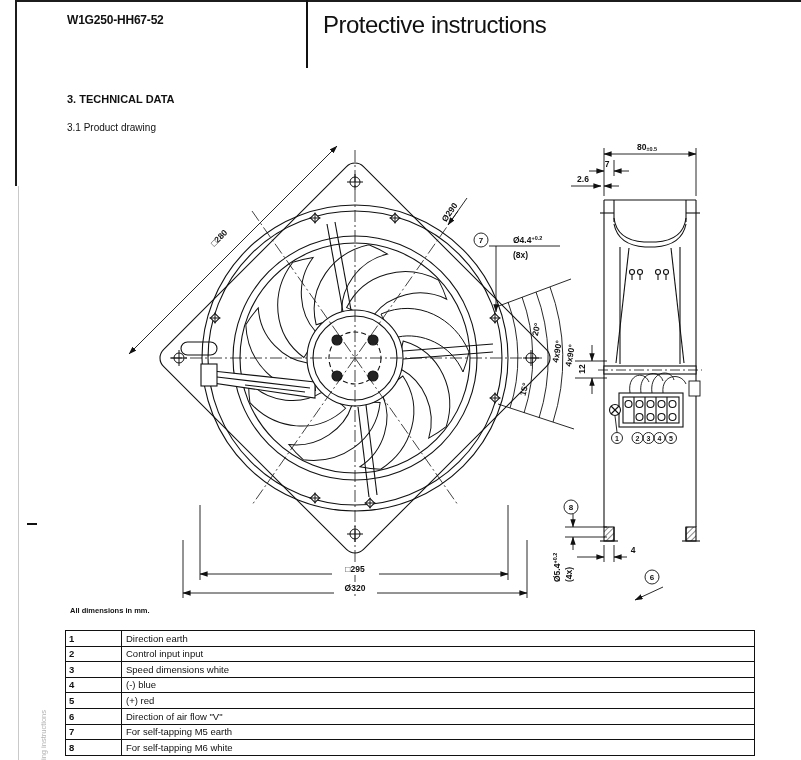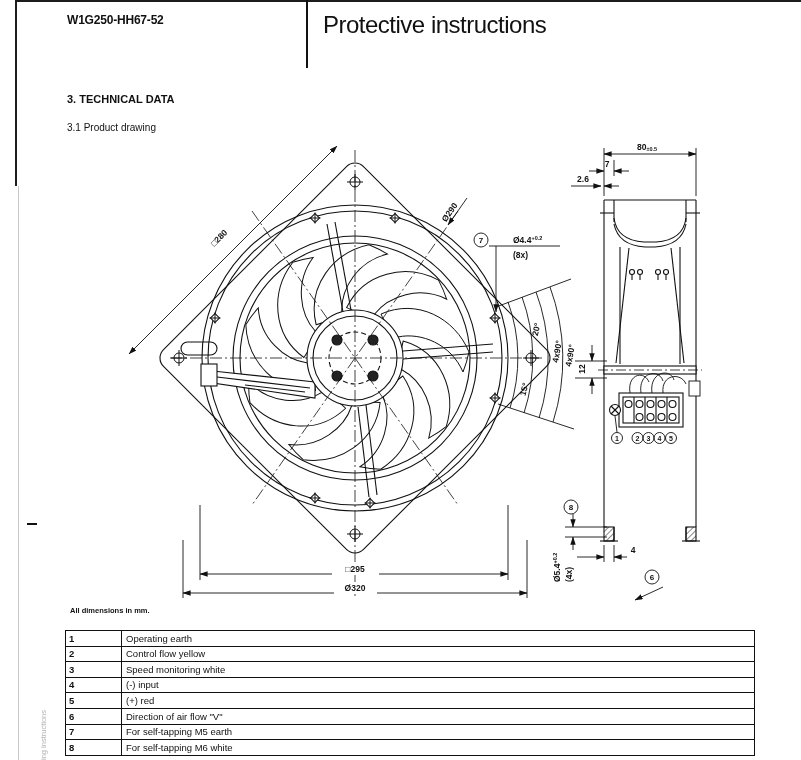--- a/index.html
+++ b/index.html
@@ -324,33 +324,33 @@
     <text class="term" x="602" y="440.5" text-anchor="middle">1</text>
     <text class="term" x="622.5" y="440.5" text-anchor="middle">2</text>
     <text class="term" x="633.5" y="440.5" text-anchor="middle">3</text>
     <text class="term" x="644.5" y="440.5" text-anchor="middle">4</text>
     <text class="term" x="656" y="440.5" text-anchor="middle">5</text>
   </svg>
 
   <div class="abs" id="legend">
     <div class="tr">
       <div class="td n">1</div>
-      <div class="td d">Operating earth</div>
+      <div class="td d">Direction earth</div>
     </div>
     <div class="tr">
       <div class="td n">2</div>
-      <div class="td d">Control flow yellow</div>
+      <div class="td d">Control input input</div>
     </div>
     <div class="tr">
       <div class="td n">3</div>
-      <div class="td d">Speed monitoring white</div>
+      <div class="td d">Speed dimensions white</div>
     </div>
     <div class="tr">
       <div class="td n">4</div>
-      <div class="td d">(-) input</div>
+      <div class="td d">(-) blue</div>
     </div>
     <div class="tr">
       <div class="td n">5</div>
       <div class="td d">(+) red</div>
     </div>
     <div class="tr">
       <div class="td n">6</div>
       <div class="td d">Direction of air flow "V"</div>
     </div>
     <div class="tr">

